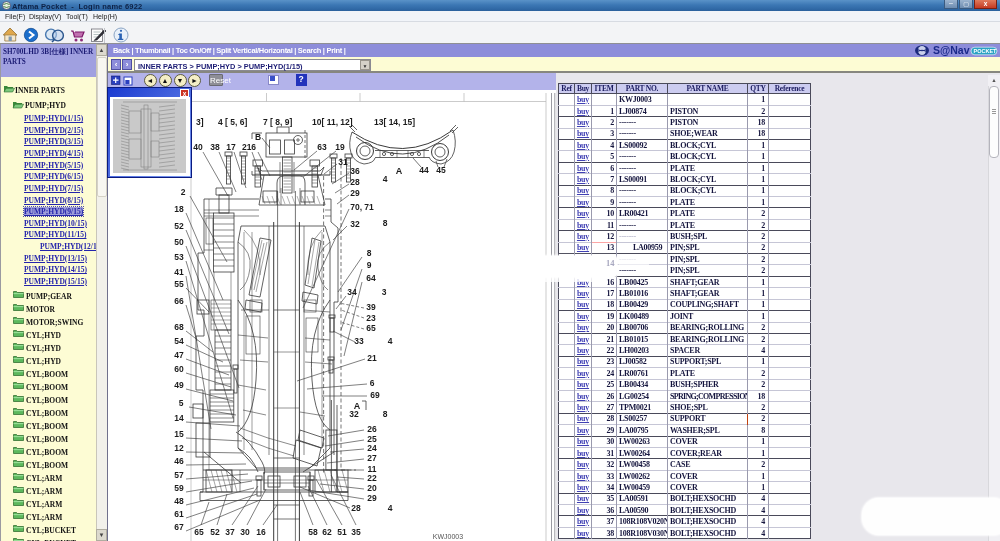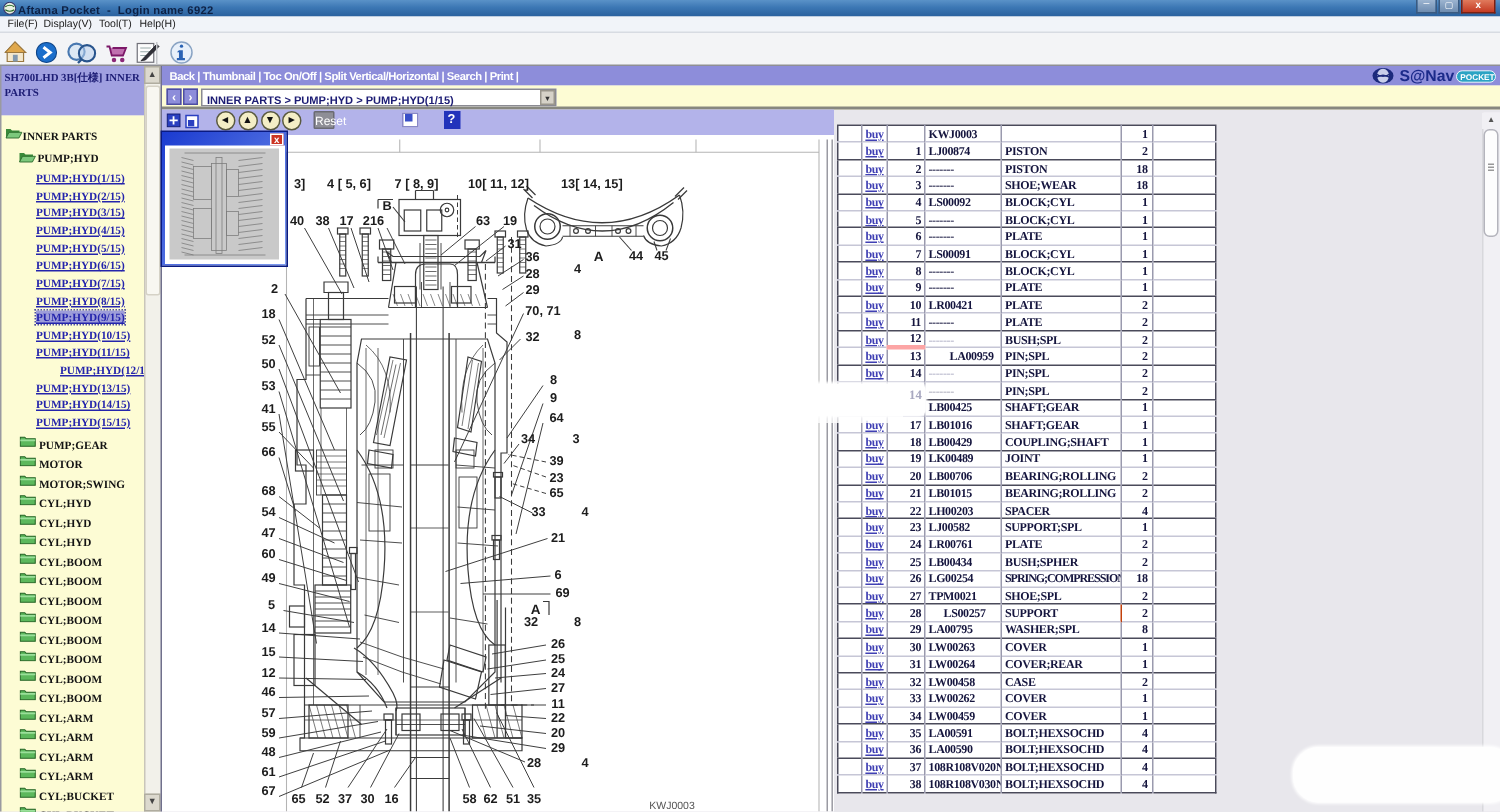--- a/index.html
+++ b/index.html
@@ -729,20 +729,29 @@
     <colgroup>
       <col style="width:16px">
       <col style="width:17px">
       <col style="width:25px">
       <col style="width:51px">
       <col style="width:80px">
       <col style="width:21px">
       <col style="width:42px">
     </colgroup>
     <tbody>
+      <tr style="height:10.4px;background:#ccccf0;color:#1a1a5e">
+        <td style="font-size:7.5px;text-align:center;border:1px solid #4a4a5a">Ref</td>
+        <td style="font-size:7.5px;text-align:center;border:1px solid #4a4a5a">Buy</td>
+        <td style="font-size:7.5px;text-align:center;border:1px solid #4a4a5a">ITEM</td>
+        <td style="font-size:7.5px;text-align:center;border:1px solid #4a4a5a">PART NO.</td>
+        <td style="font-size:7.5px;text-align:center;border:1px solid #4a4a5a">PART NAME</td>
+        <td style="font-size:7.5px;text-align:center;border:1px solid #4a4a5a">QTY</td>
+        <td style="font-size:7.5px;text-align:center;border:1px solid #4a4a5a">Reference</td>
+      </tr>
       <tr style="height:11.42px">
         <td style="border-right:1px solid #9a9aae;border-top:1px solid #4a4a5a"></td>
         <td style="text-align:center;border-right:1px solid #9a9aae;border-top:1px solid #4a4a5a"><span style="color:#4040b4;text-decoration:underline">buy</span></td>
         <td style="text-align:right;padding-right:2px;border-right:1px solid #9a9aae;border-top:1px solid #4a4a5a"></td>
         <td style="padding-left:2px;border-right:1px solid #9a9aae;border-top:1px solid #4a4a5a;color:#15153e">KWJ0003</td>
         <td style="padding-left:2px;border-right:1px solid #9a9aae;border-top:1px solid #4a4a5a"></td>
         <td style="text-align:right;padding-right:3px;border-right:1px solid #9a9aae;border-top:1px solid #4a4a5a">1</td>
         <td style="border-top:1px solid #4a4a5a"></td>
       </tr>
       <tr style="height:11.42px">
@@ -849,21 +858,21 @@
         <td style="text-align:center;border-right:1px solid #9a9aae;border-top:1px solid #4a4a5a"><span style="color:#4040b4;text-decoration:underline">buy</span></td>
         <td style="text-align:right;padding-right:2px;border-right:1px solid #9a9aae;border-top:1px solid #4a4a5a">12</td>
         <td style="padding-left:2px;border-right:1px solid #9a9aae;border-top:1px solid #4a4a5a;color:#b8b8cc">-------</td>
         <td style="padding-left:2px;border-right:1px solid #9a9aae;border-top:1px solid #4a4a5a">BUSH;SPL</td>
         <td style="text-align:right;padding-right:3px;border-right:1px solid #9a9aae;border-top:1px solid #4a4a5a">2</td>
         <td style="border-top:1px solid #4a4a5a"></td>
       </tr>
       <tr style="height:11.42px">
         <td style="border-right:1px solid #9a9aae;border-top:1px solid #c6c6d6"></td>
         <td style="text-align:center;border-right:1px solid #9a9aae;border-top:1px solid #c6c6d6"><span style="color:#4040b4;text-decoration:underline">buy</span></td>
-        <td style="text-align:right;padding-right:2px;border-right:1px solid #9a9aae;border-top:3px solid #fca5a5">13</td>
+        <td style="text-align:right;padding-right:2px;border-right:1px solid #9a9aae;border-top:1px solid #fca5a5">13</td>
         <td style="padding-left:16px;border-right:1px solid #9a9aae;border-top:1px solid #c6c6d6;color:#15153e">LA00959</td>
         <td style="padding-left:2px;border-right:1px solid #9a9aae;border-top:1px solid #c6c6d6">PIN;SPL</td>
         <td style="text-align:right;padding-right:3px;border-right:1px solid #9a9aae;border-top:1px solid #c6c6d6">2</td>
         <td style="border-top:1px solid #c6c6d6"></td>
       </tr>
       <tr style="height:11.42px">
         <td style="border-right:1px solid #9a9aae;border-top:1px solid #4a4a5a"></td>
         <td style="text-align:center;border-right:1px solid #9a9aae;border-top:1px solid #4a4a5a"><span style="color:#4040b4;text-decoration:underline">buy</span></td>
         <td style="text-align:right;padding-right:2px;border-right:1px solid #9a9aae;border-top:1px solid #4a4a5a">14</td>
         <td style="padding-left:2px;border-right:1px solid #9a9aae;border-top:1px solid #4a4a5a;color:#b8b8cc">-------</td>
@@ -985,21 +994,21 @@
         <td style="text-align:right;padding-right:2px;border-right:1px solid #9a9aae;border-top:1px solid #c6c6d6">27</td>
         <td style="padding-left:2px;border-right:1px solid #9a9aae;border-top:1px solid #c6c6d6;color:#15153e">TPM0021</td>
         <td style="padding-left:2px;border-right:1px solid #9a9aae;border-top:1px solid #c6c6d6">SHOE;SPL</td>
         <td style="text-align:right;padding-right:3px;border-right:1px solid #9a9aae;border-top:1px solid #c6c6d6">2</td>
         <td style="border-top:1px solid #c6c6d6"></td>
       </tr>
       <tr style="height:11.42px">
         <td style="border-right:1px solid #9a9aae;border-top:1px solid #4a4a5a"></td>
         <td style="text-align:center;border-right:1px solid #9a9aae;border-top:1px solid #4a4a5a"><span style="color:#4040b4;text-decoration:underline">buy</span></td>
         <td style="text-align:right;padding-right:2px;border-right:1px solid #9a9aae;border-top:1px solid #4a4a5a">28</td>
-        <td style="padding-left:12px;border-right:1px solid #9a9aae;border-top:1px solid #4a4a5a;color:#15153e">LS00257</td>
+        <td style="padding-left:2px;border-right:1px solid #9a9aae;border-top:1px solid #4a4a5a;color:#15153e">LS00257</td>
         <td style="padding-left:2px;border-right:1px solid #c2410c;border-top:1px solid #4a4a5a">SUPPORT</td>
         <td style="text-align:right;padding-right:3px;border-right:1px solid #9a9aae;border-top:1px solid #4a4a5a">2</td>
         <td style="border-top:1px solid #4a4a5a"></td>
       </tr>
       <tr style="height:11.42px">
         <td style="border-right:1px solid #9a9aae;border-top:1px solid #c6c6d6"></td>
         <td style="text-align:center;border-right:1px solid #9a9aae;border-top:1px solid #c6c6d6"><span style="color:#4040b4;text-decoration:underline">buy</span></td>
         <td style="text-align:right;padding-right:2px;border-right:1px solid #9a9aae;border-top:1px solid #c6c6d6">29</td>
         <td style="padding-left:2px;border-right:1px solid #9a9aae;border-top:1px solid #c6c6d6;color:#15153e">LA00795</td>
         <td style="padding-left:2px;border-right:1px solid #9a9aae;border-top:1px solid #c6c6d6">WASHER;SPL</td>

